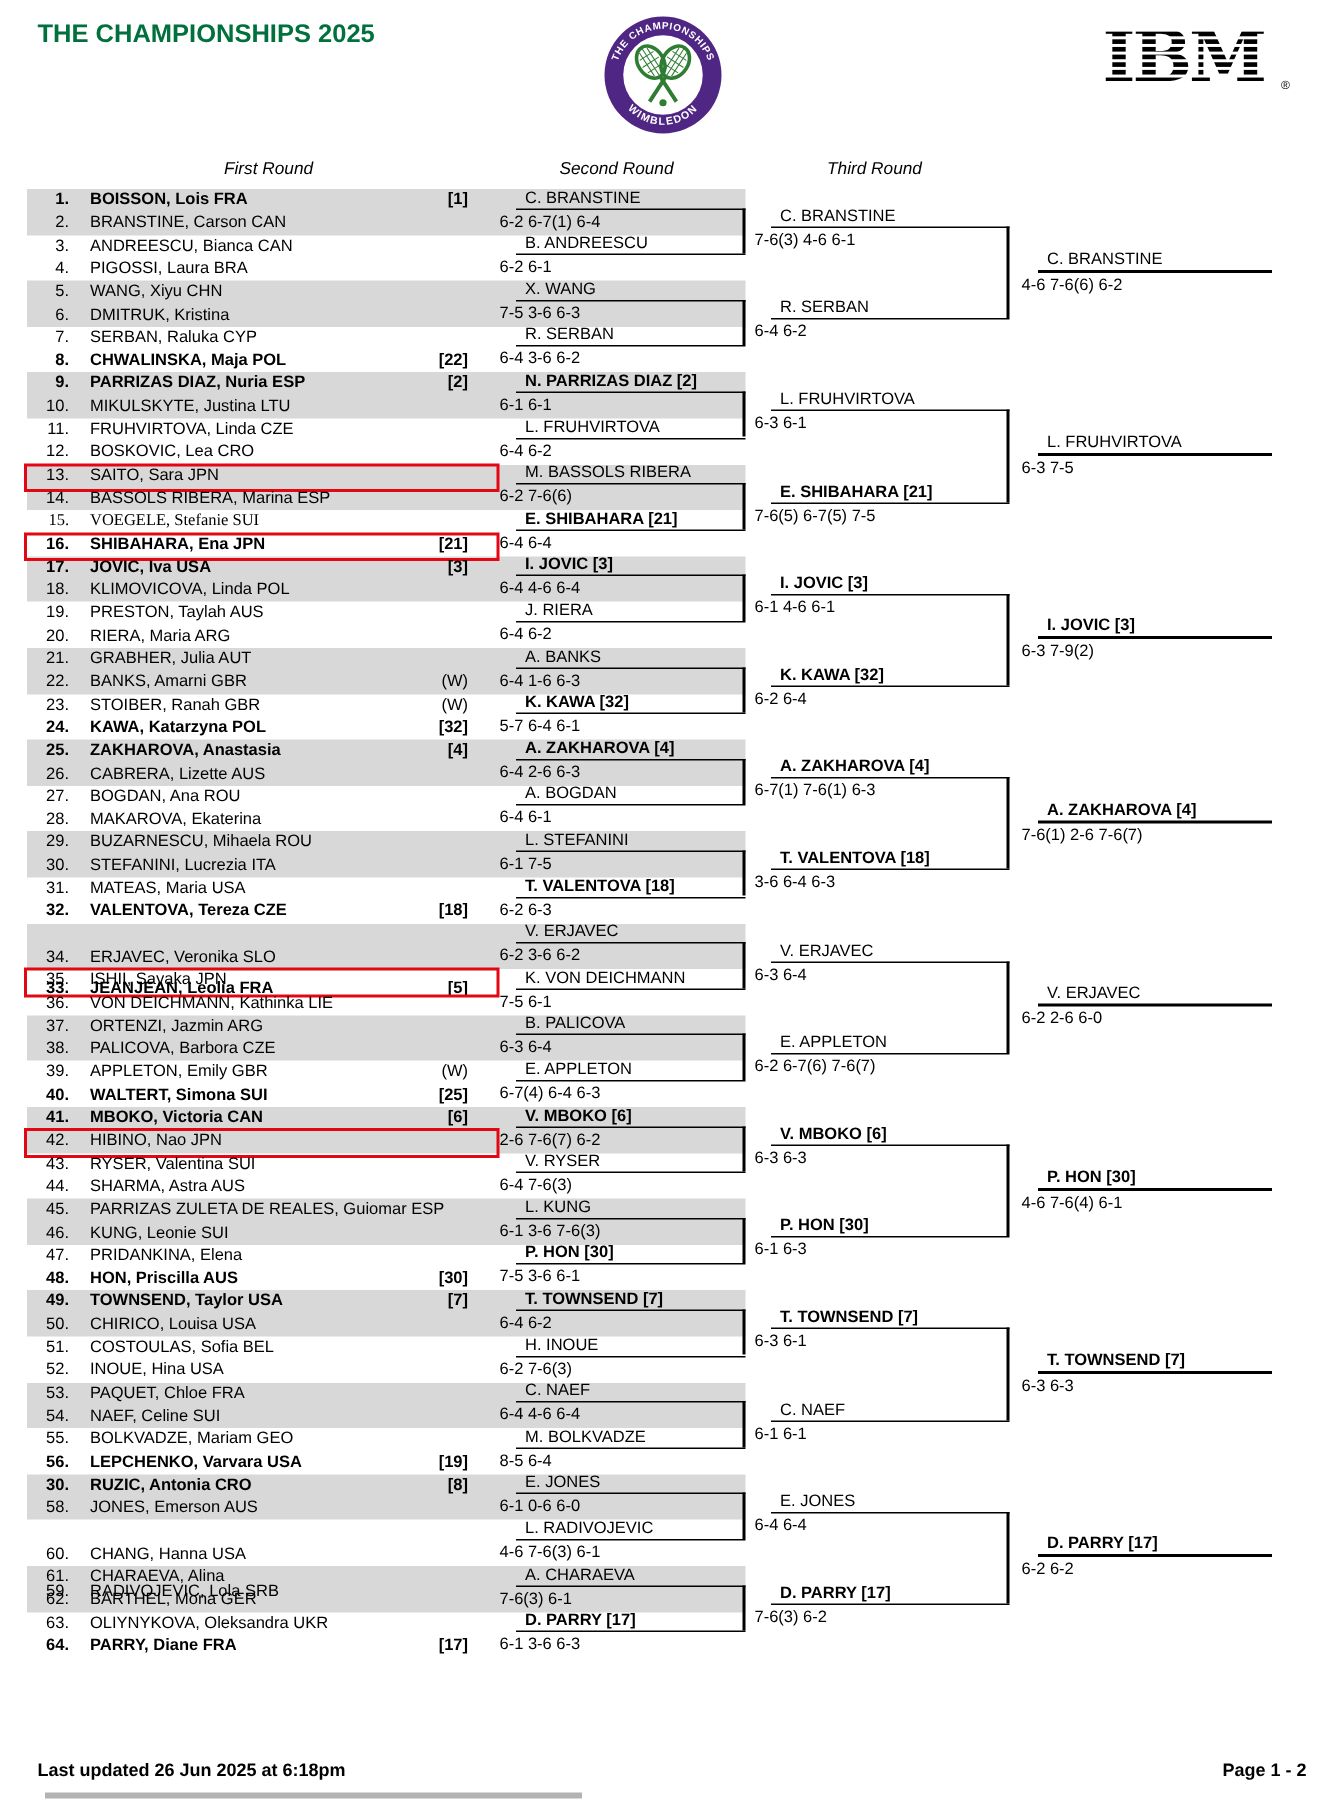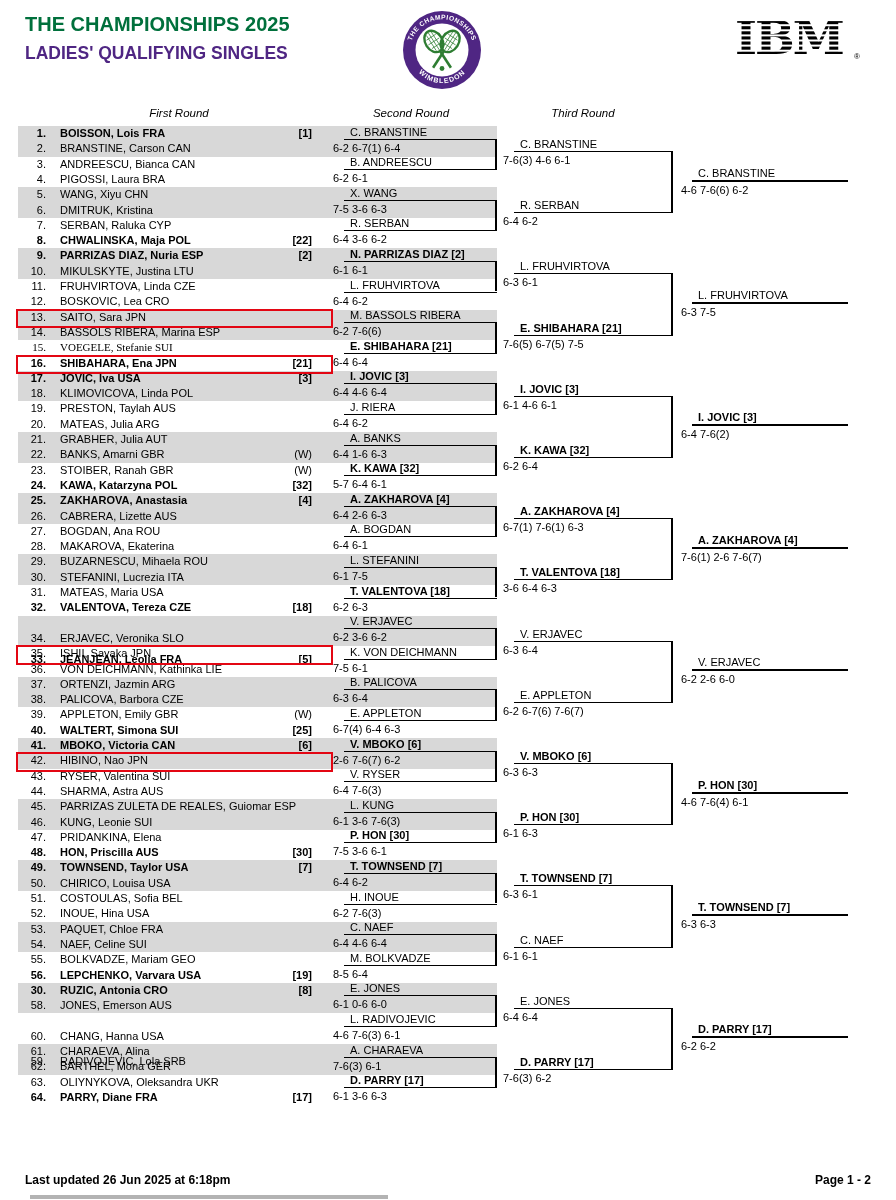--- a/index.html
+++ b/index.html
@@ -1,21 +1,21 @@
 <!DOCTYPE html>
 <html style="--green: #00703C; --purple: #4F2683; --band: #D8D8D8; --red: #E30613;"><head>
 <meta charset="utf-8">
 <style>
   :root{
     --green:#00703C; --purple:#4F2683; --band:#D8D8D8; --red:#E30613; --racket:#2E7D32;
   }
   html,body{margin:0;padding:0;background:#fff;}
   .page{position:relative;width:896px;height:1200px;background:#fff;overflow:hidden;
         font-family:"Liberation Sans",sans-serif;color:#000;}
-  .title{position:absolute;left:25px;top:13px;font-size:20px;font-weight:bold;color:var(--green);white-space:nowrap;}
+  .title{position:absolute;left:25px;top:13px;font-size:17px;font-weight:bold;color:var(--green);white-space:nowrap;}
   .subtitle{position:absolute;left:25px;top:43px;font-size:17.5px;font-weight:bold;color:var(--purple);white-space:nowrap;}
   .wlogo{position:absolute;left:402px;top:8px;}
   .ibm{position:absolute;left:735px;top:15px;}
   .colhead{position:absolute;top:107px;width:160px;text-align:center;font-style:italic;font-size:11.5px;}
   .colhead.c1{left:99px;} .colhead.c2{left:331px;} .colhead.c3{left:503px;}
   .band{position:absolute;left:18px;width:479px;height:30.6px;background:var(--band);}
   .row{position:absolute;left:0;width:330px;height:15.3px;font-size:11px;line-height:15.3px;white-space:nowrap;}
   .row.bold{font-weight:bold;}
   .row .num{position:absolute;left:16px;width:30px;text-align:right;}
   .row .pname{position:absolute;left:60px;}
@@ -33,21 +33,20 @@
   .footer-left{position:absolute;left:25px;top:1173px;font-size:12px;font-weight:bold;}
   .footer-right{position:absolute;right:25px;top:1173px;font-size:12px;font-weight:bold;}
   .bottom-bar{position:absolute;left:30px;top:1195px;width:358px;height:4px;background:#B3B3B3;}
 </style>
 </head>
 <body>
 
 <div class="page">
 
   <div class="title">THE CHAMPIONSHIPS 2025</div>
-  <div class="subtitle">LADIES' QUALIFYING SINGLES</div>
 
   <svg class="wlogo" width="80" height="84" viewBox="0 0 80 84">
     <circle cx="40" cy="42" r="39" fill="#4F2683"></circle>
     <circle cx="40" cy="42" r="26.5" fill="#ffffff"></circle>
     <g>
       <g transform="rotate(-33 40 46)">
         <ellipse cx="40" cy="31" rx="8.5" ry="11.5" fill="none" stroke="#2E7D32" stroke-width="2.4"></ellipse>
         <path d="M34.5 26 h11 M33.5 31 h13 M34.5 36 h11 M37 21.8 v18.4 M40 20.2 v21.6 M43 21.8 v18.4" stroke="#2E7D32" stroke-width="0.7" fill="none"></path>
         <rect x="38.7" y="42.4" width="2.6" height="20" fill="#2E7D32"></rect>
       </g>
@@ -189,21 +188,21 @@
       <div class="row" style="top: 386.1px;">
         <div class="num">18.</div>
         <div class="pname">KLIMOVICOVA, Linda POL</div>
       </div>
       <div class="row" style="top: 401.4px;">
         <div class="num">19.</div>
         <div class="pname">PRESTON, Taylah AUS</div>
       </div>
       <div class="row" style="top: 416.7px;">
         <div class="num">20.</div>
-        <div class="pname">MATEAS, Julia ARG</div>
+        <div class="pname">RIERA, Maria ARG</div>
       </div>
       <div class="row" style="top: 432px;">
         <div class="num">21.</div>
         <div class="pname">GRABHER, Julia AUT</div>
       </div>
       <div class="row" style="top: 447.3px;">
         <div class="num">22.</div>
         <div class="pname">BANKS, Amarni GBR</div>
         <div class="tag">(W)</div>
       </div>
@@ -585,21 +584,21 @@
       <div class="entry q" style="top: 165.5px;">
         <div class="ename">C. BRANSTINE</div>
         <div class="escore">4-6 7-6(6) 6-2</div>
       </div>
       <div class="entry q" style="top: 287.9px;">
         <div class="ename">L. FRUHVIRTOVA</div>
         <div class="escore">6-3 7-5</div>
       </div>
       <div class="entry q bold" style="top: 410.3px;">
         <div class="ename">I. JOVIC [3]</div>
-        <div class="escore">6-4 7-6(2)</div>
+        <div class="escore">6-3 7-9(2)</div>
       </div>
       <div class="entry q bold" style="top: 532.7px;">
         <div class="ename">A. ZAKHAROVA [4]</div>
         <div class="escore">7-6(1) 2-6 7-6(7)</div>
       </div>
       <div class="entry q" style="top: 655.1px;">
         <div class="ename">V. ERJAVEC</div>
         <div class="escore">6-2 2-6 6-0</div>
       </div>
       <div class="entry q bold" style="top: 777.5px;">

